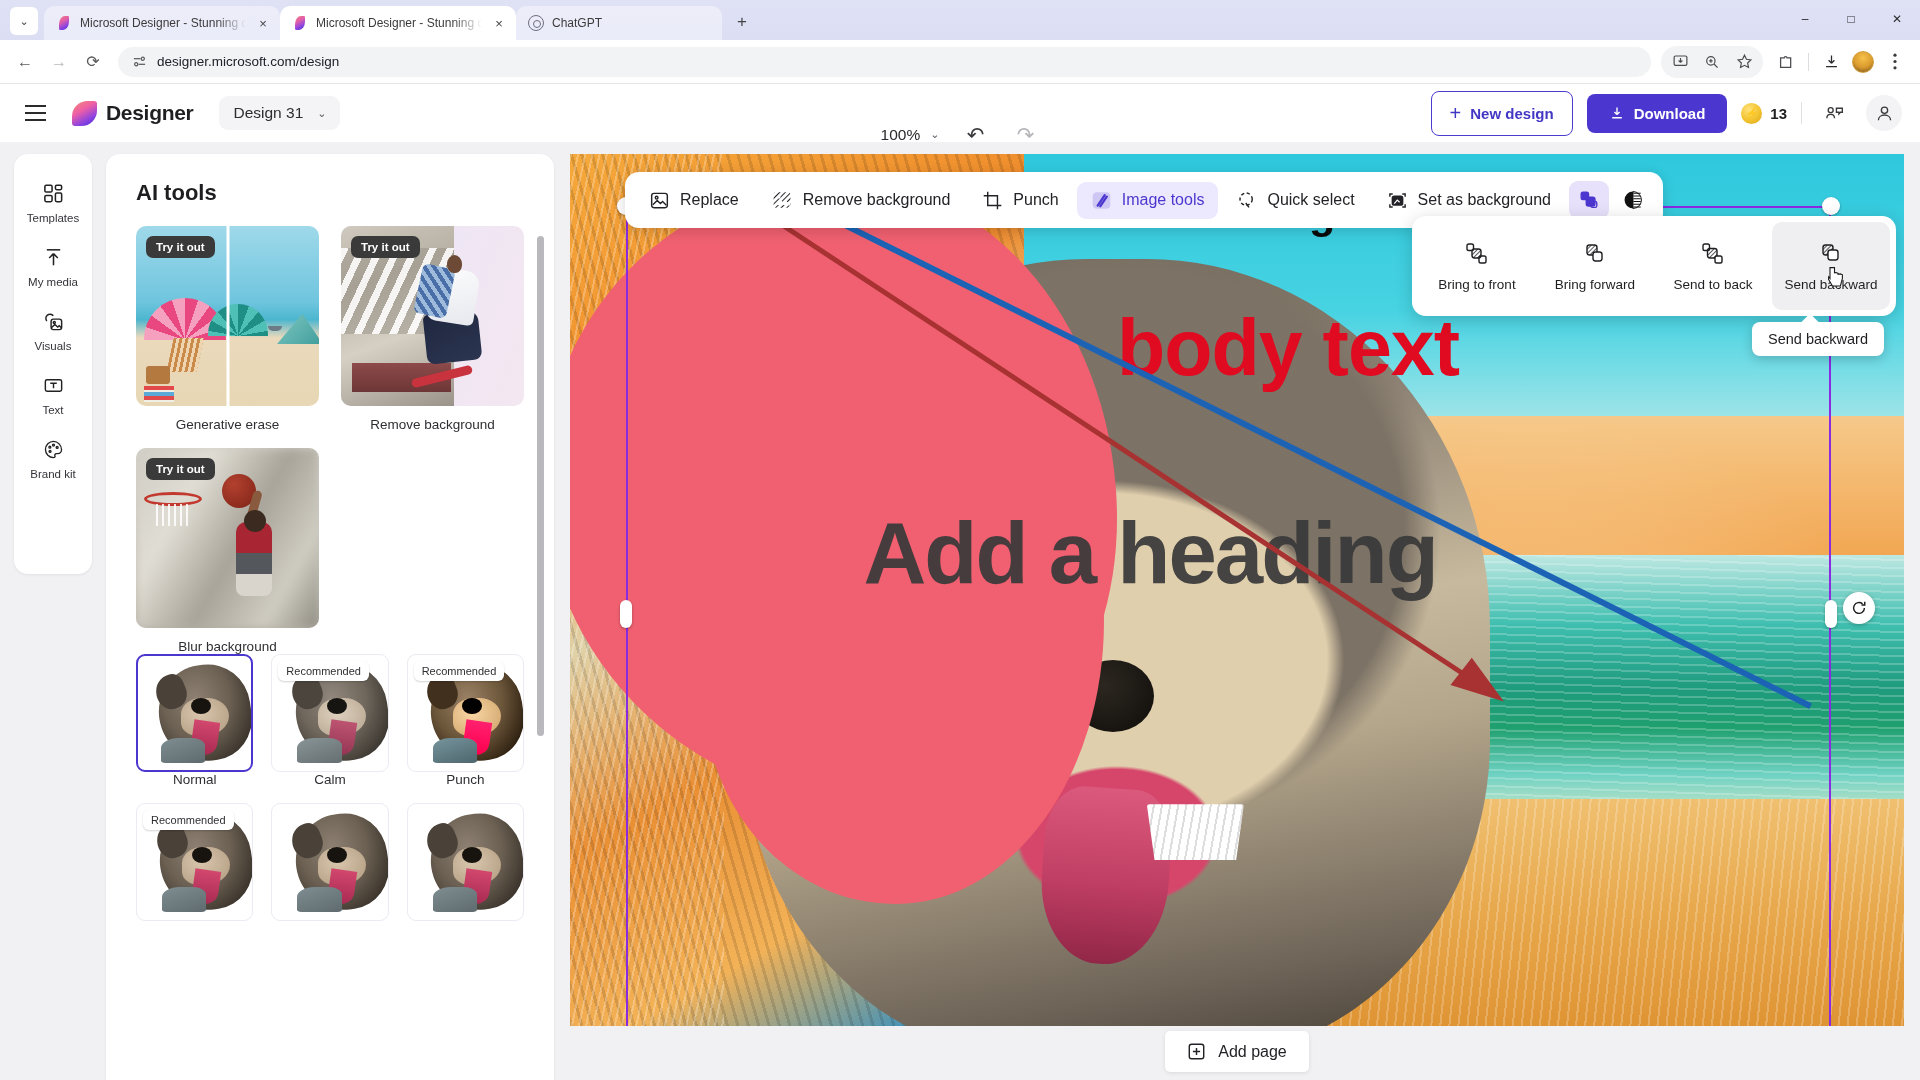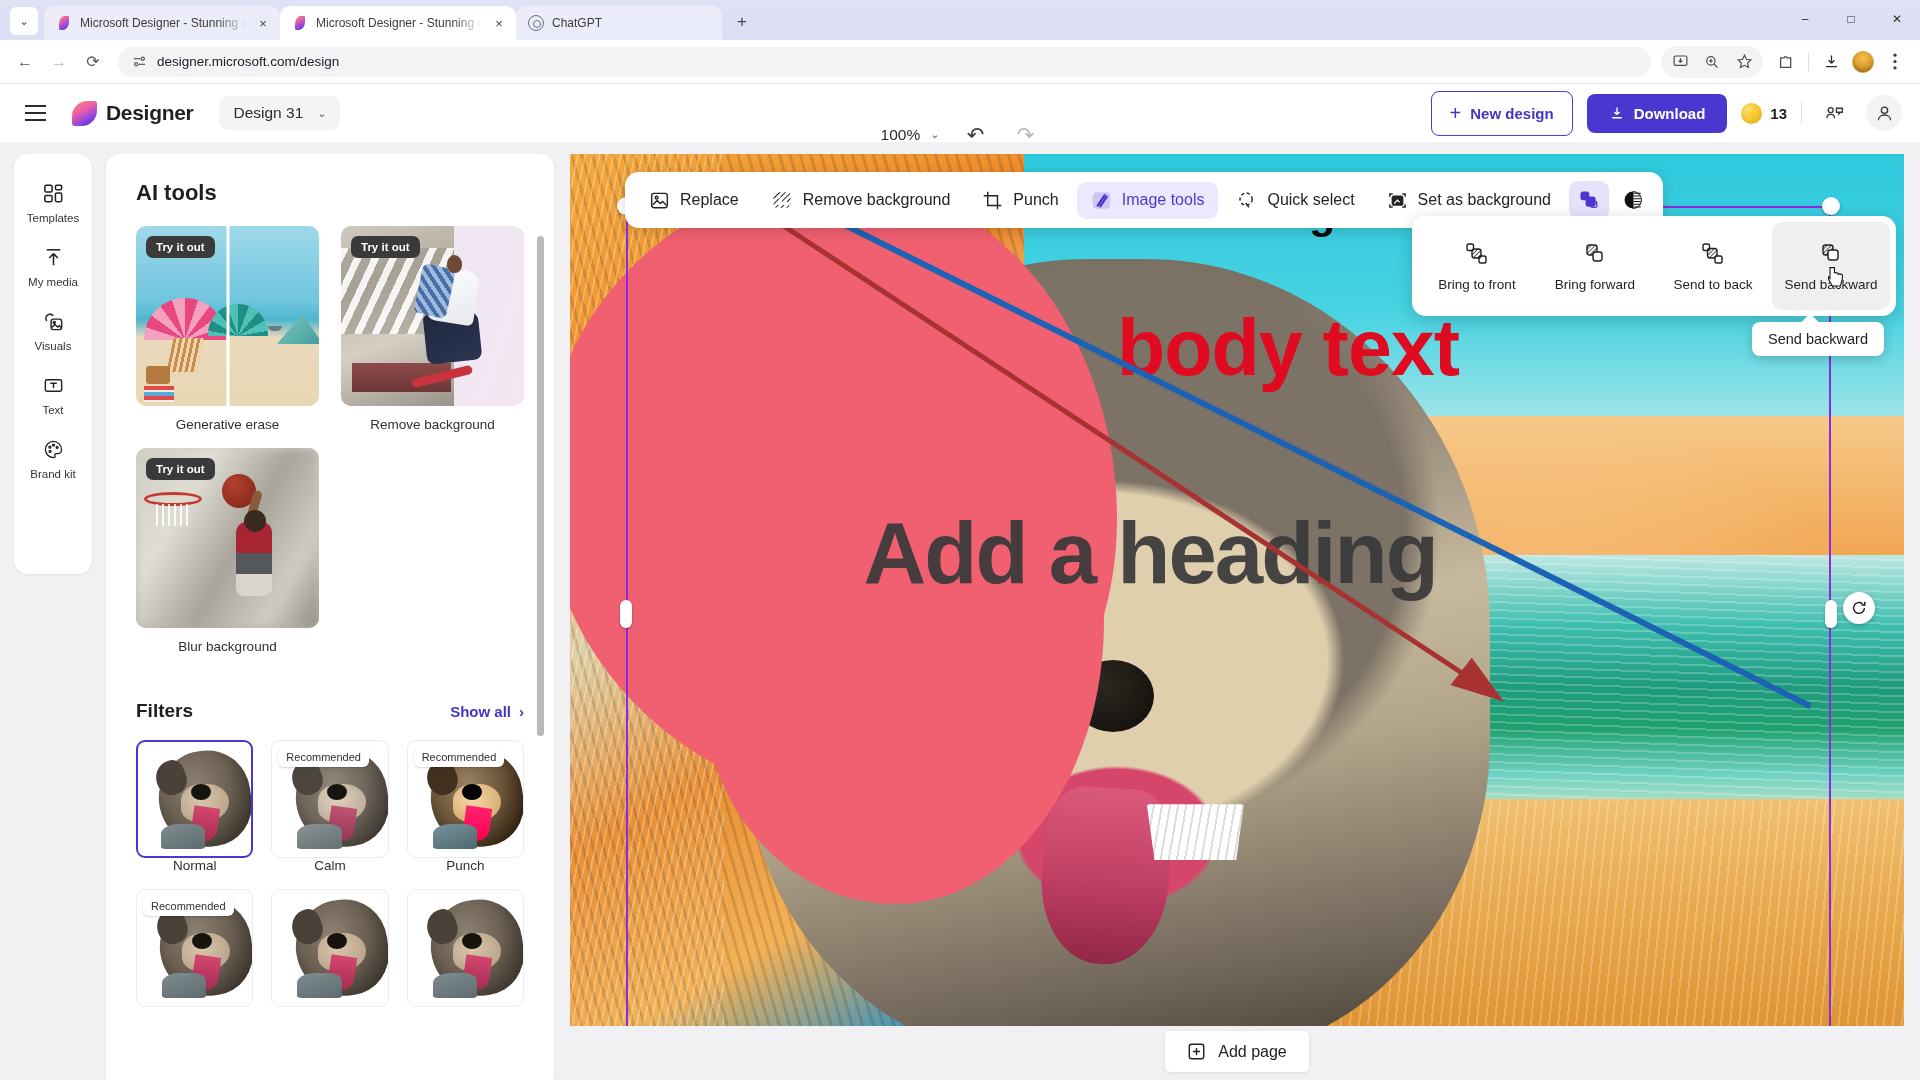--- a/index.html
+++ b/index.html
@@ -643,27 +643,20 @@
               <span class="ballr"></span>
             <span class="arm"></span>
               <span class="player"></span>
               <span class="head2"></span>
           </div>
           <div class="ai-caption">Blur background</div>
         </div>
         <div></div>
       </div>
 
-      <div class="section-head">
-        <h3>Filters</h3>
-        <div class="show-all">
-          <span>Show all</span>
-          <span>›</span>
-        </div>
-      </div>
 
       <div class="filters-grid">
         <div class="filter-card selected">
           <div class="filter-thumb">
             <div class="dogface">
                 <span class="headd"></span>
                 <span class="ear"></span>
                 <span class="snout"></span>
               <span class="nose"></span>
                 <span class="tongue"></span>

